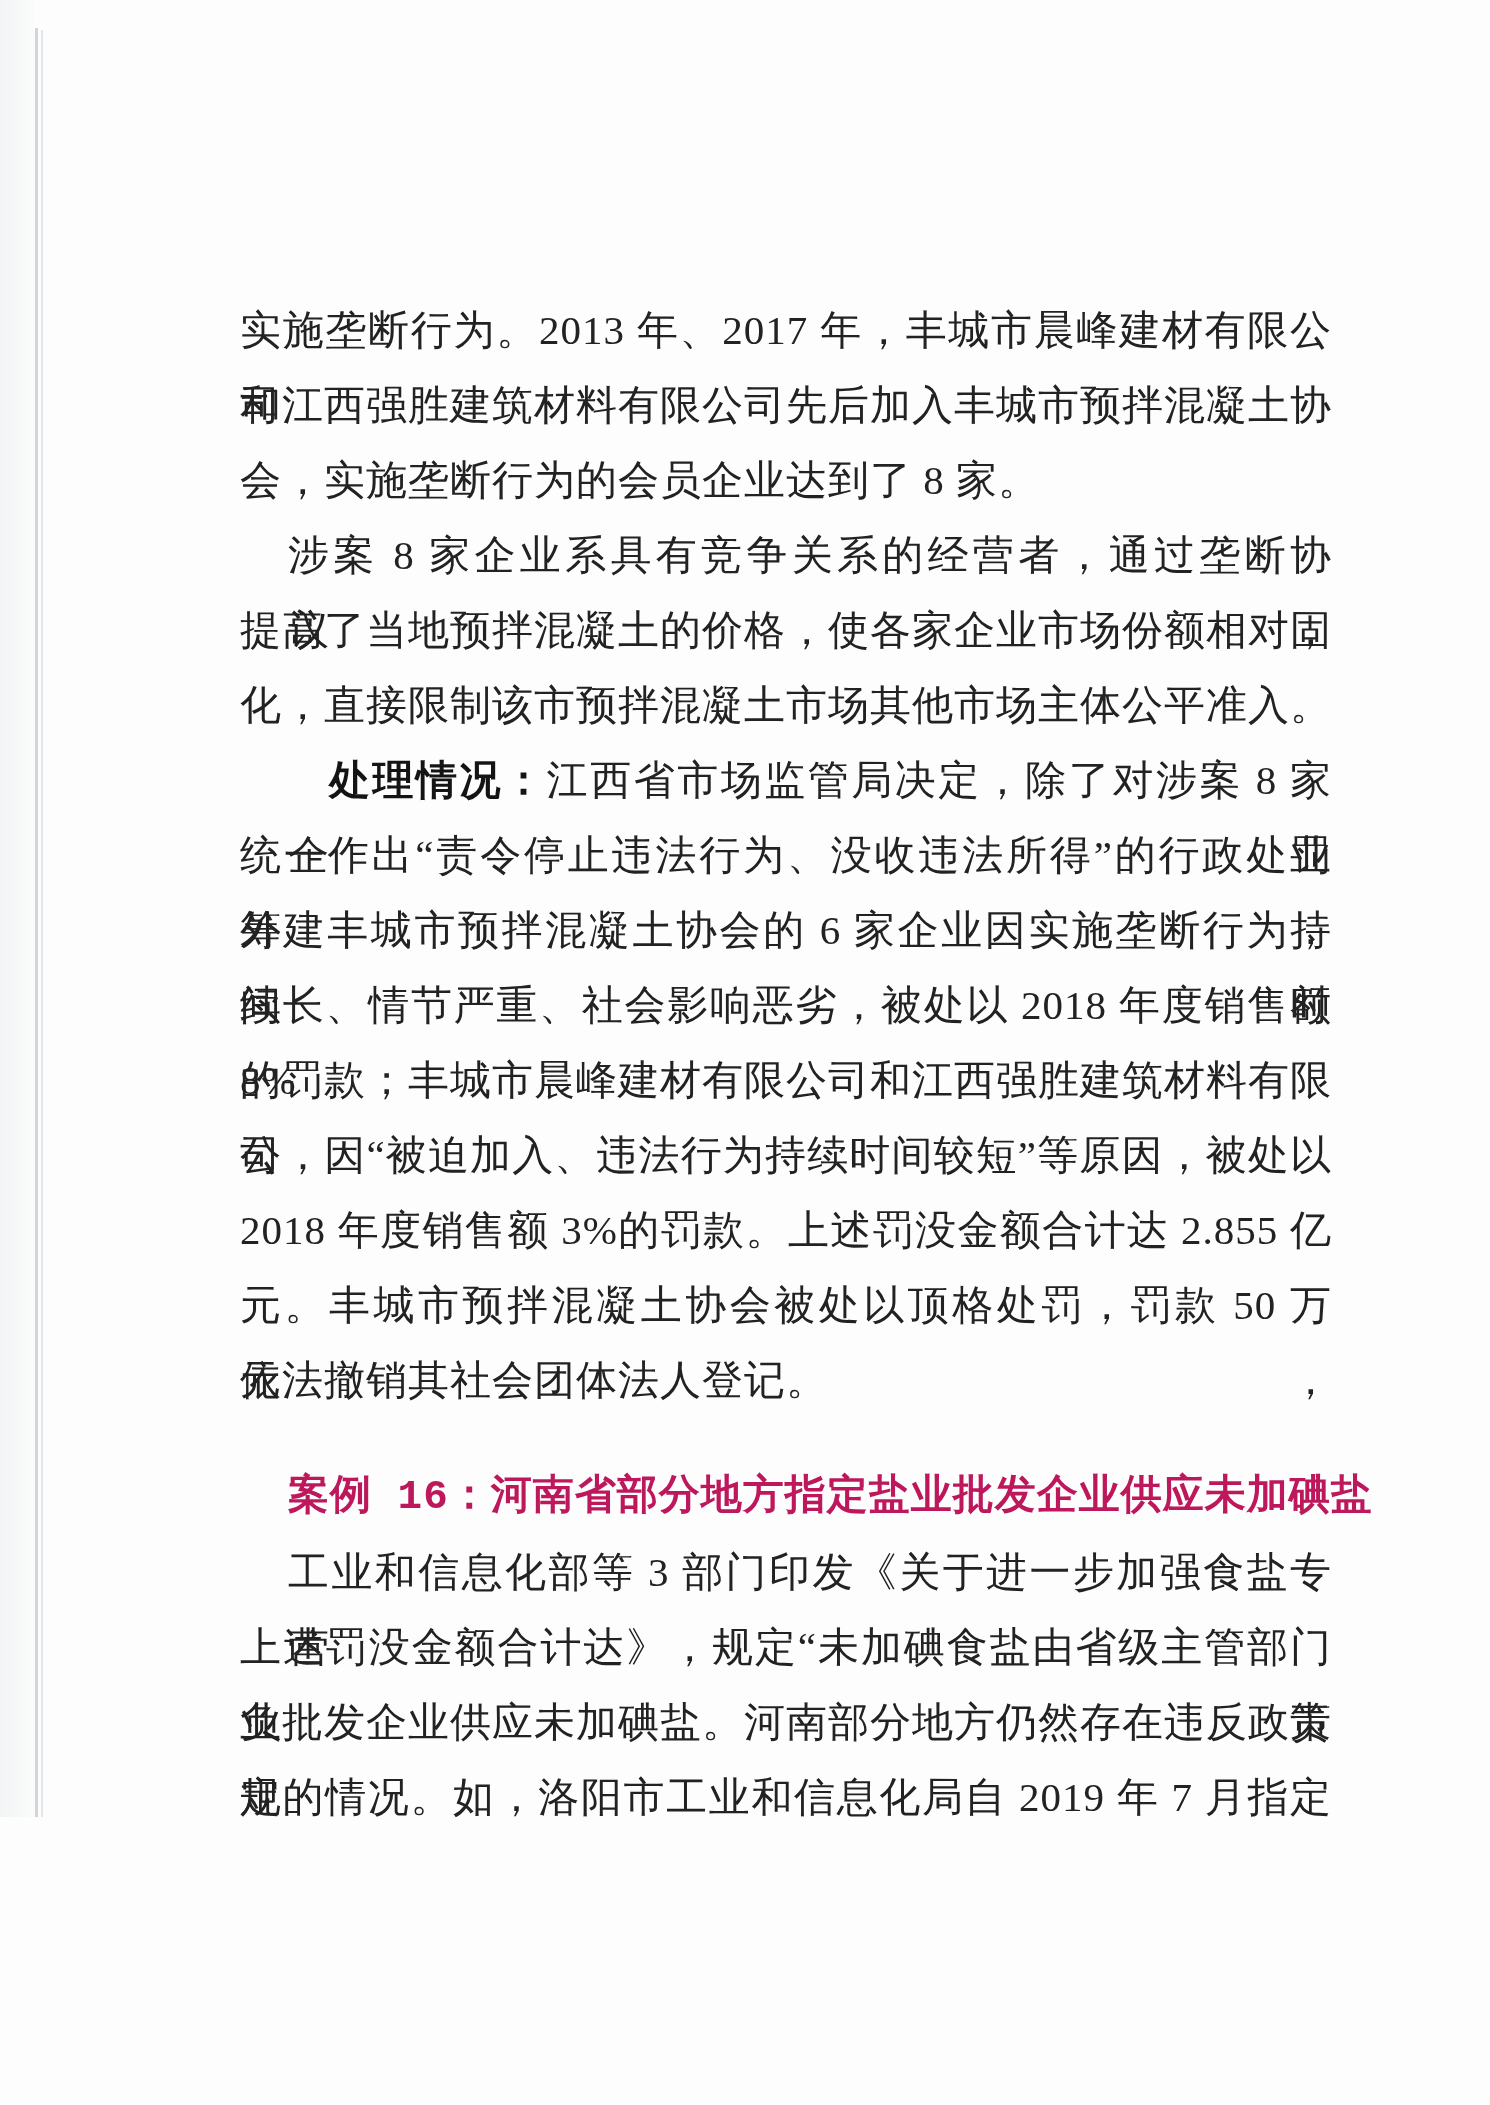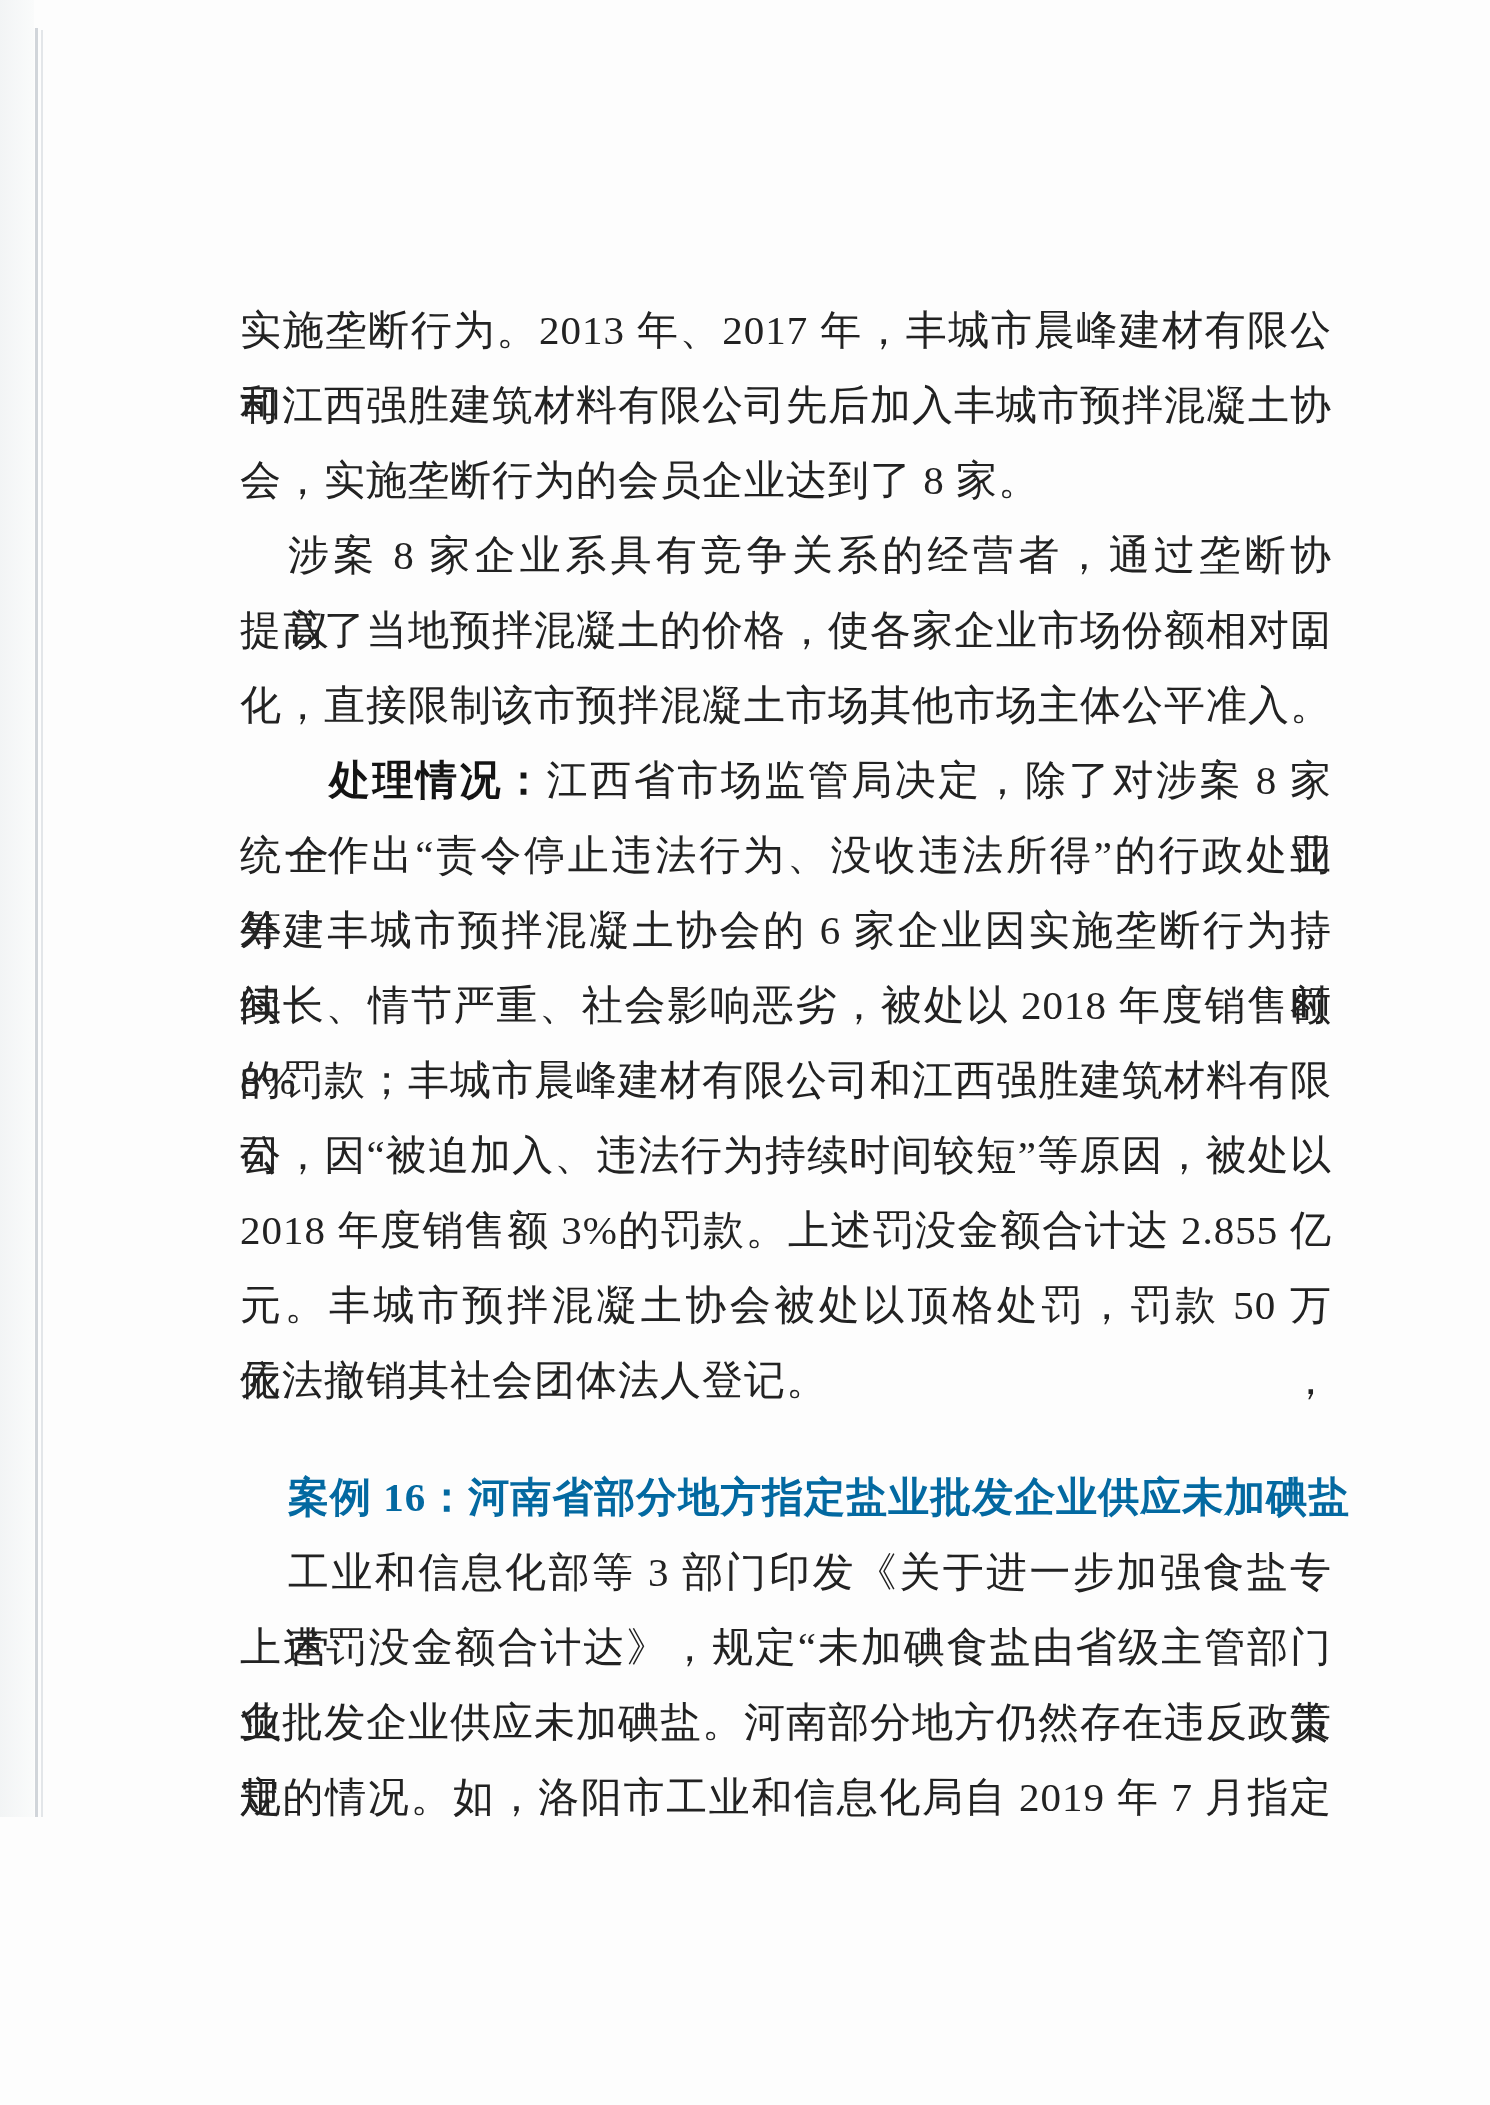--- a/index.html
+++ b/index.html
@@ -57,23 +57,23 @@
     -moz-text-align-last: justify;
     text-justify: inter-character;
   }
   .line.indent {
     padding-left: 48px;
   }
   .line.justify.indent {
     width: calc(100% - 48px);
   }
   .block-heading .line {
-    font-family: Liberation Serif, serif;
+    font-family: Liberation Mono, monospace;
     font-weight: 700;
-    color: #0369a1;
+    color: #be185d;
     margin-top: 42px;
   }
   .bold-lead {
     font-family: "Liberation Sans", "DejaVu Sans", sans-serif;
     font-weight: 700;
     color: #141414;
     margin-left: 41px;
   }
   .footer {
     position: absolute;

